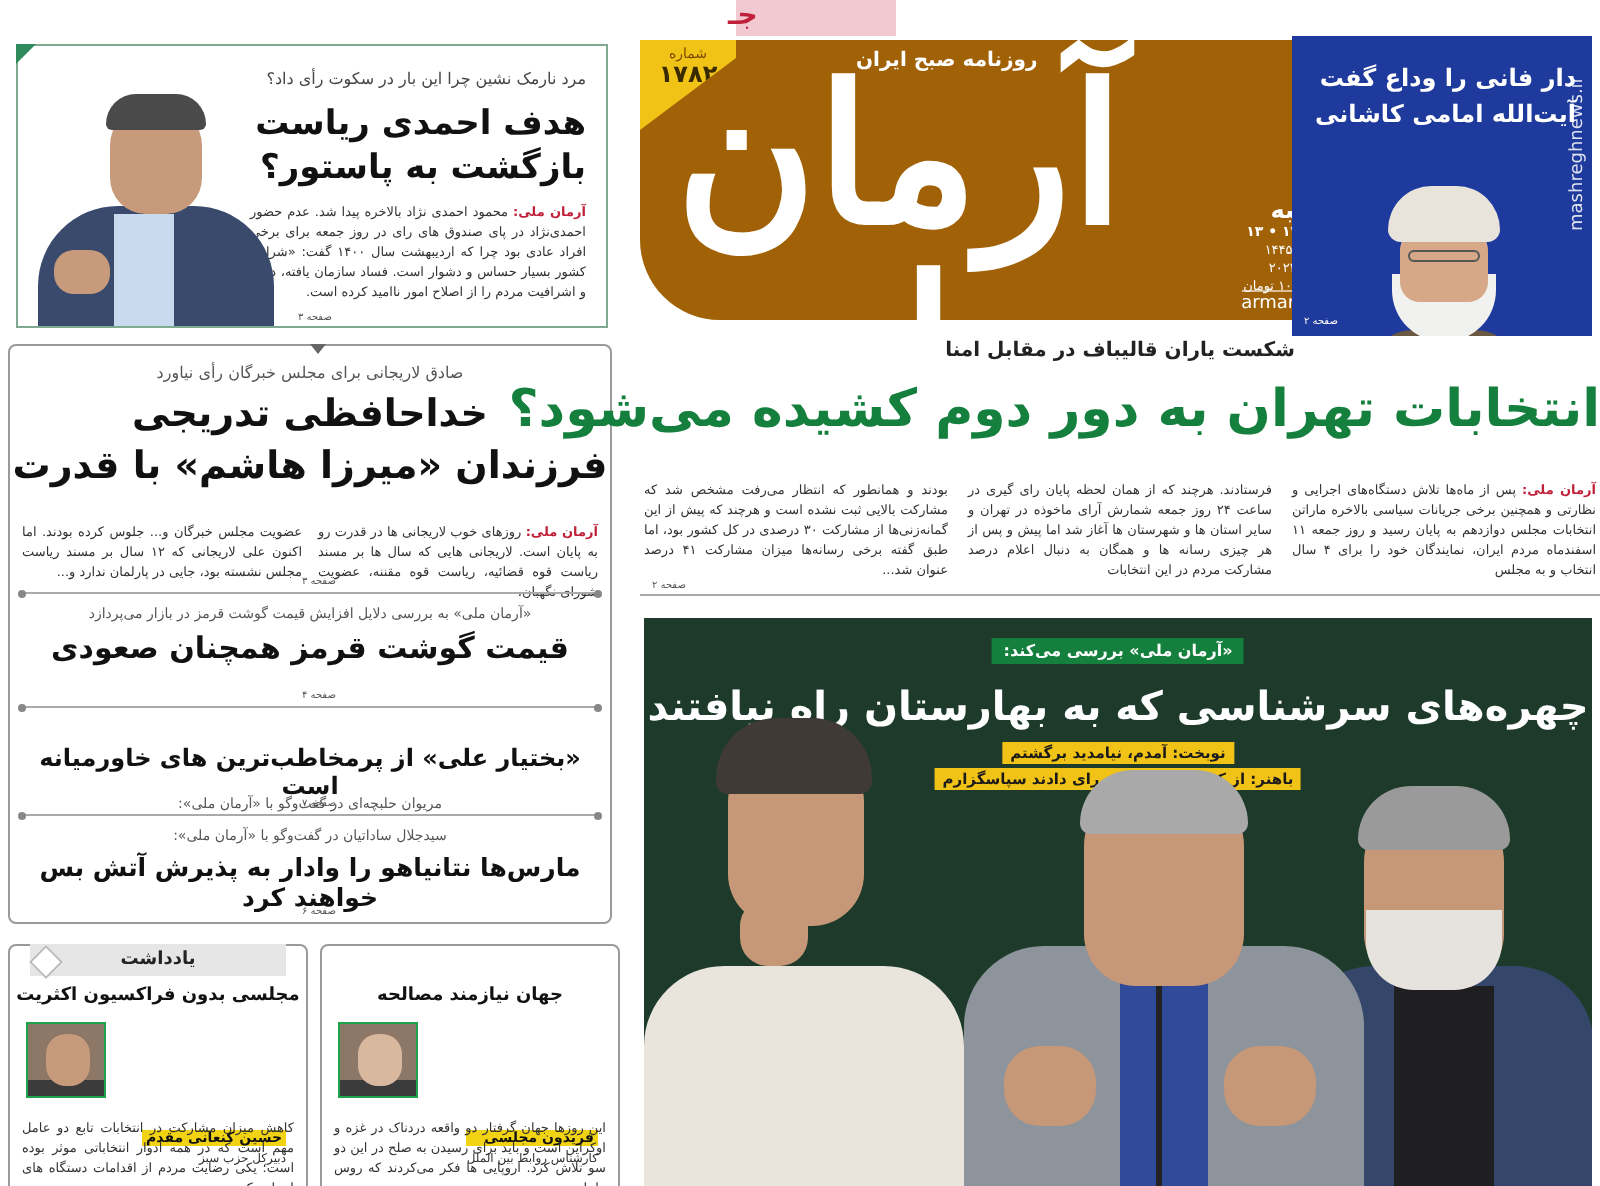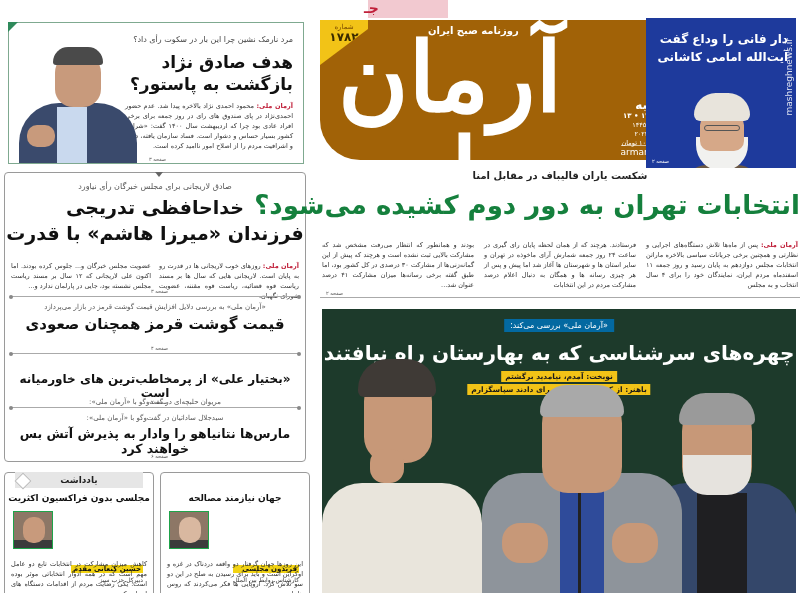--- a/index.html
+++ b/index.html
@@ -118,21 +118,21 @@
 
   
   .main-kicker { position: absolute; left: 320px; width: 480px; top: 170px; text-align: center; font-size: 10px; font-weight: bold; color: #222; }
   .main-title { position: absolute; left: 320px; width: 480px; top: 190px; text-align: center; font-size: 26px; font-weight: bold; color: #15803d; letter-spacing: -0.5px; white-space: nowrap; }
   .main-body { position: absolute; left: 322px; width: 476px; top: 240px; display: flex; gap: 10px; font-size: 6.5px; line-height: 1.55; color: #333; }
   .main-body > div { flex: 1; text-align: justify; }
   .main-rule { position: absolute; left: 320px; width: 480px; top: 297px; height: 1px; background: #aaa; }
 
   
   .banner { position: absolute; left: 322px; top: 309px; width: 474px; height: 284px; background: #1d3a2b; overflow: hidden; }
-  .banner-tag { position: absolute; left: 50%; transform: translateX(-50%); top: 10px; background: #0369a1; color: #fff; font-size: 8px; font-weight: normal; padding: 2px 6px; white-space: nowrap; }
+  .banner-tag { position: absolute; left: 50%; transform: translateX(-50%); top: 10px; background: #15803d; color: #fff; font-size: 8px; font-weight: bold; padding: 2px 6px; white-space: nowrap; }
   .banner-title { position: absolute; left: 0; right: 0; top: 32px; text-align: center; color: #fff; font-size: 20px; font-weight: bold; white-space: nowrap; }
   .quote { position: absolute; left: 50%; transform: translateX(-50%); background: #f2c317; color: #1a1a1a; font-size: 7.5px; font-weight: bold; padding: 1px 4px; white-space: nowrap; }
   .person { position: absolute; bottom: 0; }
   .p-suit { position: absolute; bottom: 0; border-radius: 40px 40px 0 0; }
   .p-head { position: absolute; border-radius: 30px 30px 26px 26px; background: #c79878; }
   .p-hair { position: absolute; border-radius: 30px 30px 6px 6px; }
   .p-beard { position: absolute; background: #e6e3de; border-radius: 0 0 24px 24px; }
   .mic { position: absolute; width: 3px; background: #222; }
 </style>
 </head>
@@ -170,21 +170,21 @@
       <div class="face"></div>
       <div class="glasses"></div>
       <div class="turban"></div>
   </div>
   <div class="blue-page">صفحه ۲</div>
 </div>
 
 <div class="box-ahmadi">
   <div class="ahmadi-kicker">مرد نارمک نشین چرا این بار در سکوت رأی داد؟</div>
   <div class="ahmadi-title">
-    <div>هدف صادق نژاد</div>
+    <div>هدف احمدی ریاست</div>
     <div>بازگشت به پاستور؟</div>
   </div>
   <div class="ahmadi-body">
     <span class="lead">آرمان ملی:</span>
     <span>محمود احمدی نژاد بالاخره پیدا شد. عدم حضور احمدی‌نژاد در پای صندوق های رای در روز جمعه برای برخی افراد عادی بود چرا که اردیبهشت سال ۱۴۰۰ گفت: «شرایط کشور بسیار حساس و دشوار است. فساد سازمان یافته، دروغ و اشرافیت مردم را از اصلاح امور ناامید کرده است.</span>
   </div>
   <div class="ahmadi-photo">
     <div class="ph-suit"></div>
       <div class="ph-shirt"></div>
       <div class="ph-head"></div>

